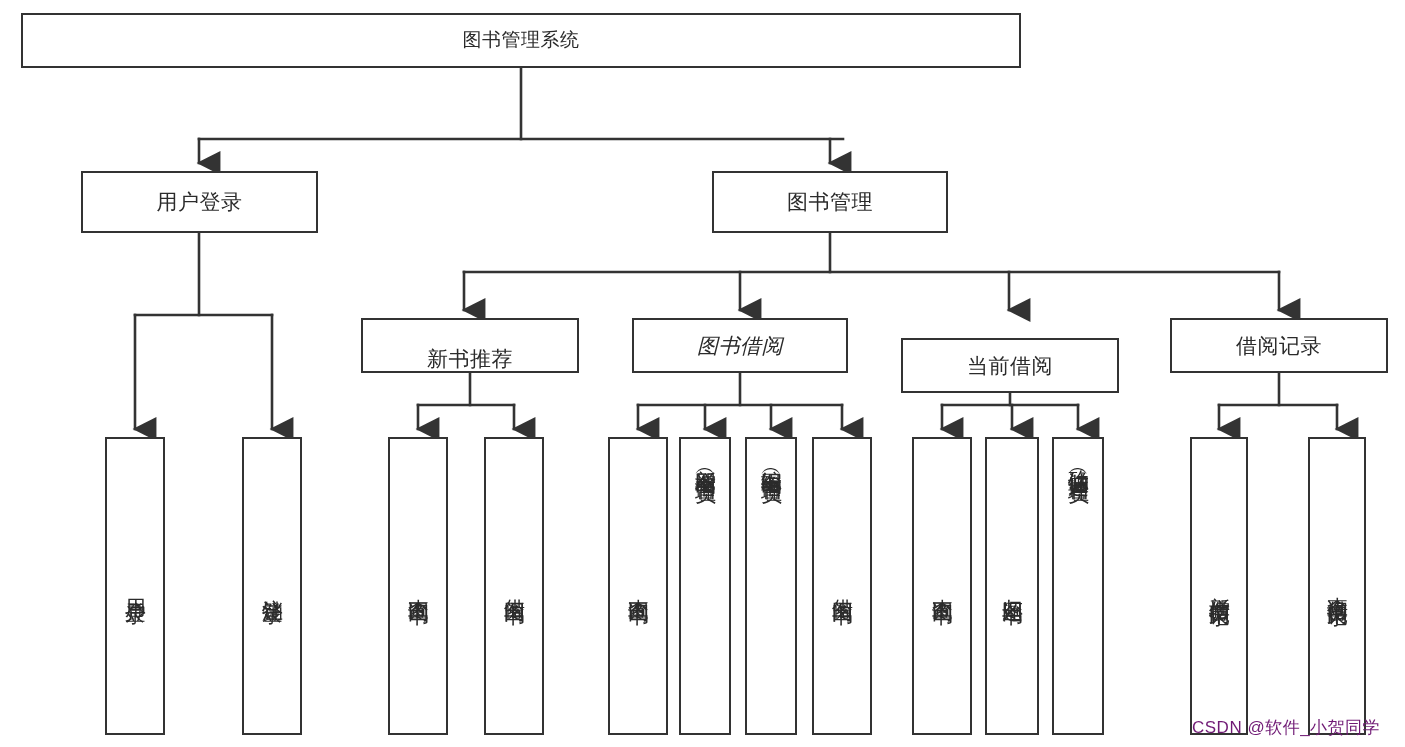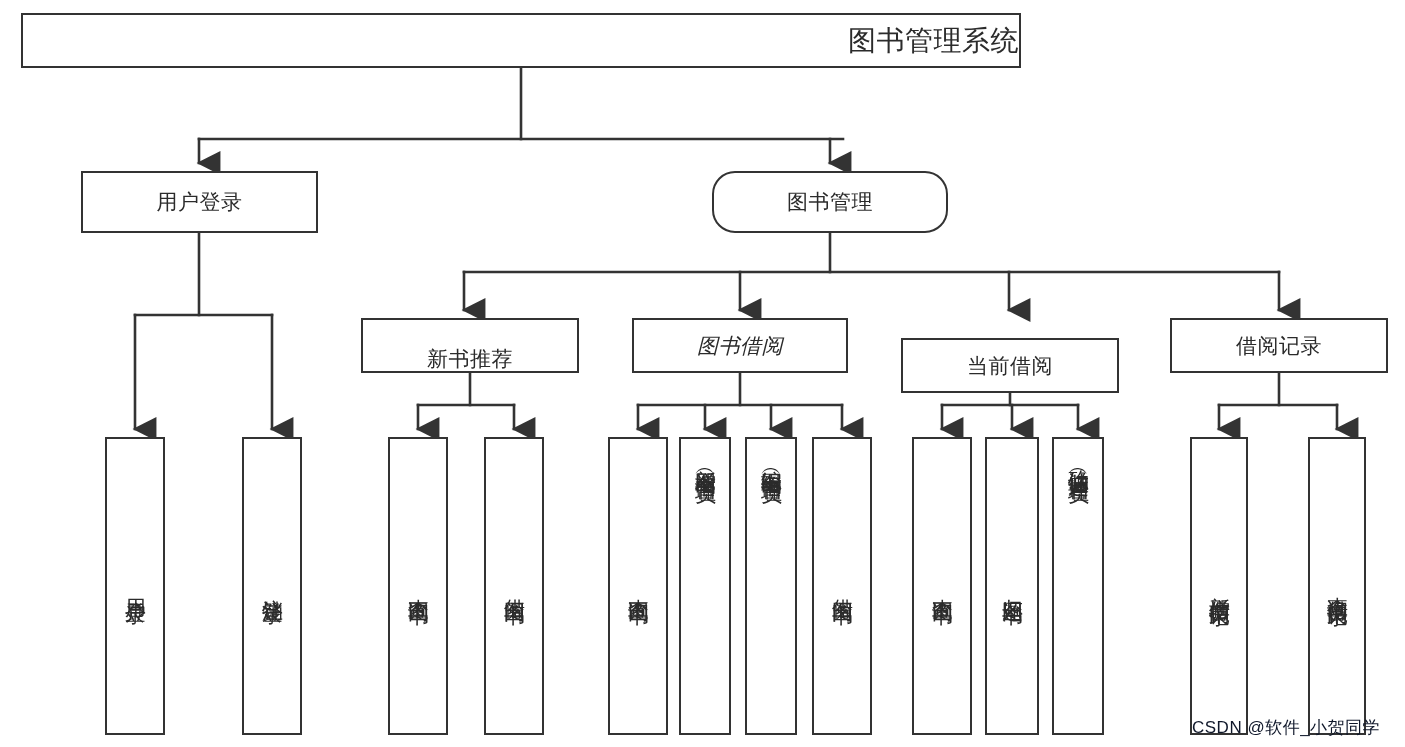--- a/index.html
+++ b/index.html
@@ -35,22 +35,21 @@
     justify-content: center;
     color: #2b2b2b;
   }
   .node-h {
     font-size: 21px;
     letter-spacing: 0.5px;
     line-height: 1.2;
     white-space: nowrap;
   }
   .node-root {
-    font-size: 28px;
-    justify-content: flex-end;
+    font-size: 19px;
   }
   .node-v {
     align-items: flex-start;
     justify-content: center;
     padding-top: 14px;
   }
   .vtext {
     writing-mode: vertical-rl;
     text-orientation: upright;
     font-size: 21px;
@@ -61,21 +60,21 @@
   }
   .vcenter {
     display: flex;
     align-items: center;
     justify-content: center;
     padding-top: 0;
   }
   .watermark {
     position: absolute;
     font-size: 17px;
-    color: #0f172a;
+    color: #701a75;
     white-space: nowrap;
     letter-spacing: 0.5px;
   }
 </style>
 </head>
 <body>
 
 <div id="canvas">
 
   <svg id="wires" viewBox="0 0 1405 747">
@@ -129,21 +128,21 @@
     </g>
   </svg>
 
   <div class="node node-h node-root" id="node-root" style="left: 21px; top: 13px; width: 1000px; height: 55px;">
     <span>图书管理系统</span>
   </div>
 
   <div class="node node-h" id="node-l2-0" style="left: 81px; top: 171px; width: 237px; height: 62px;">
     <span>用户登录</span>
   </div>
-  <div class="node node-h" id="node-l2-1" style="left: 712px; top: 171px; width: 236px; height: 62px; border-radius: 23px;">
+  <div class="node node-h" id="node-l2-1" style="left: 712px; top: 171px; width: 236px; height: 62px;">
     <span>图书管理</span>
   </div>
 
   <div class="node node-h" id="node-l3-0" style="left: 361px; top: 318px; width: 218px; height: 55px; align-items: flex-end;">
     <span>新书推荐</span>
   </div>
   <div class="node node-h" id="node-l3-1" style="left: 632px; top: 318px; width: 216px; height: 55px; font-style: italic;">
     <span>图书借阅</span>
   </div>
   <div class="node node-h" id="node-l3-2" style="left: 901px; top: 318px; width: 218px; height: 55px; margin-top: 20px;">

